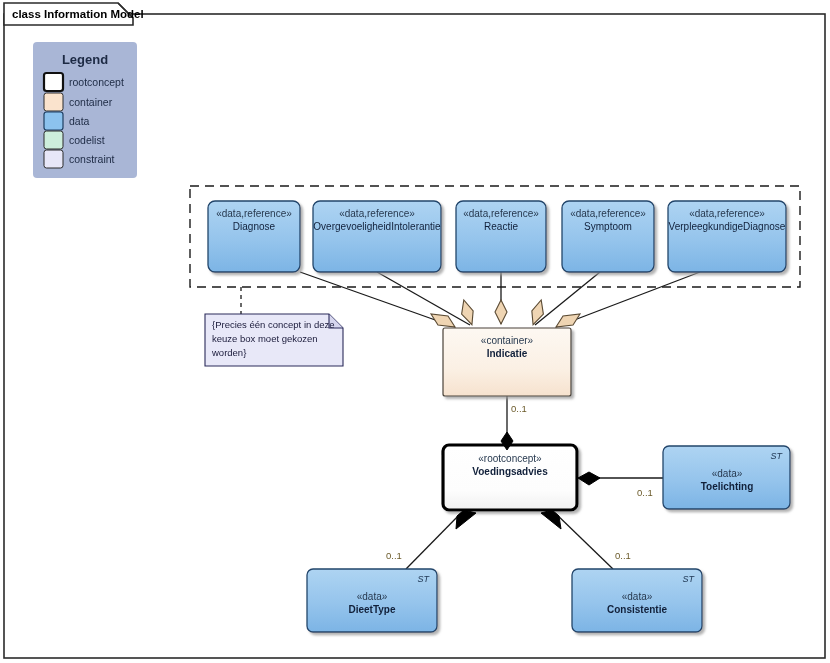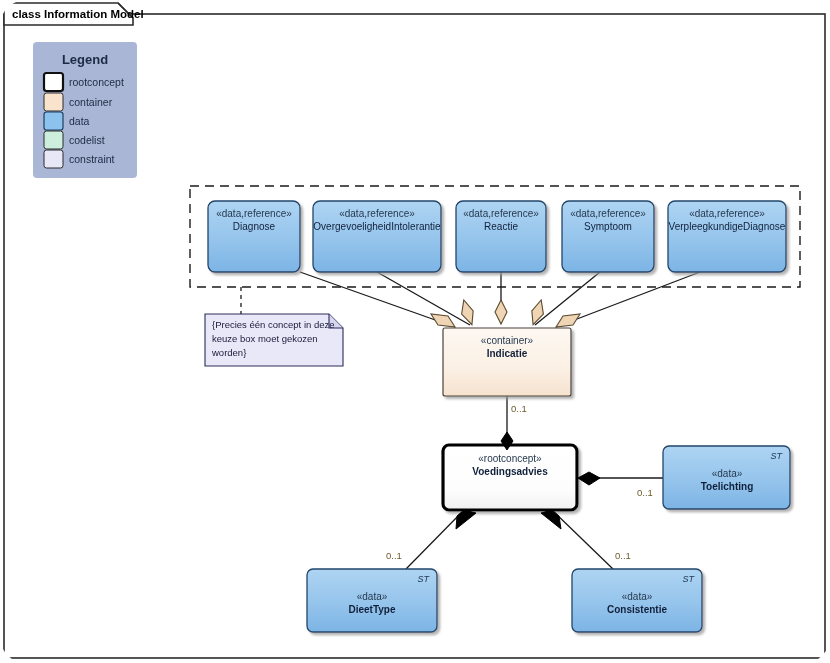--- a/index.html
+++ b/index.html
@@ -7,21 +7,20 @@
     padding: 0;
     background: #ffffff;
     font-family: "Liberation Sans", sans-serif;
   }
   #canvas {
     position: relative;
     width: 830px;
     height: 663px;
     background: #ffffff;
     overflow: hidden;
-    border-radius: 26px;
   }
   #diagram { display: block; }
   text { font-family: "Liberation Sans", sans-serif; }
   .frame-title {
     font-size: 11.5px;
     font-weight: bold;
     fill: #000000;
   }
   .legend-title {
     font-size: 13px;

